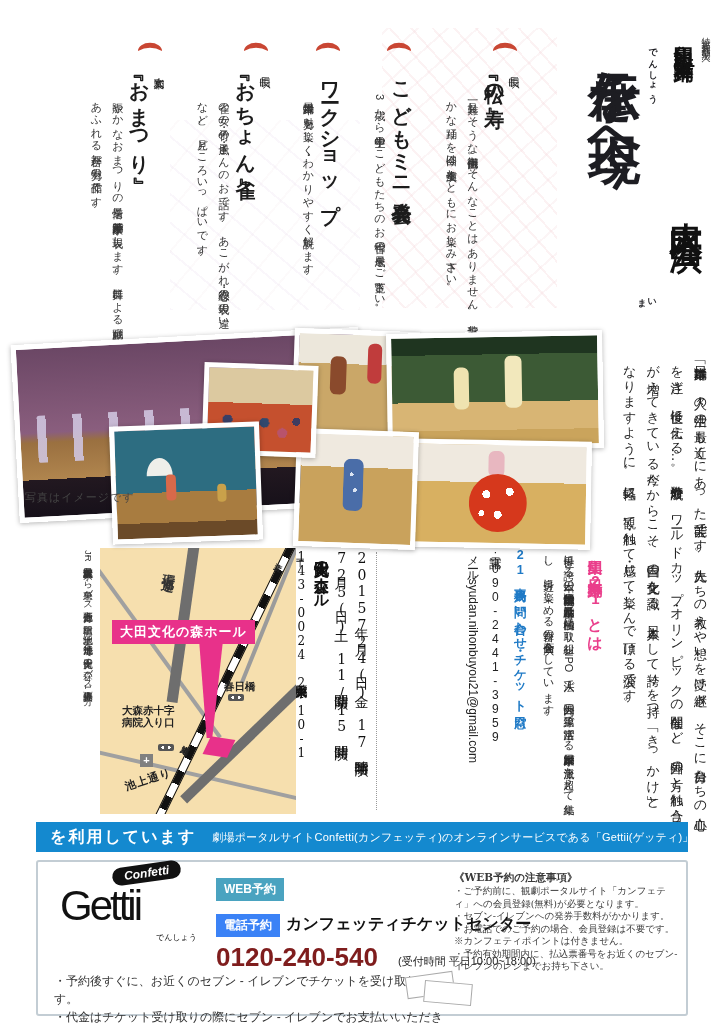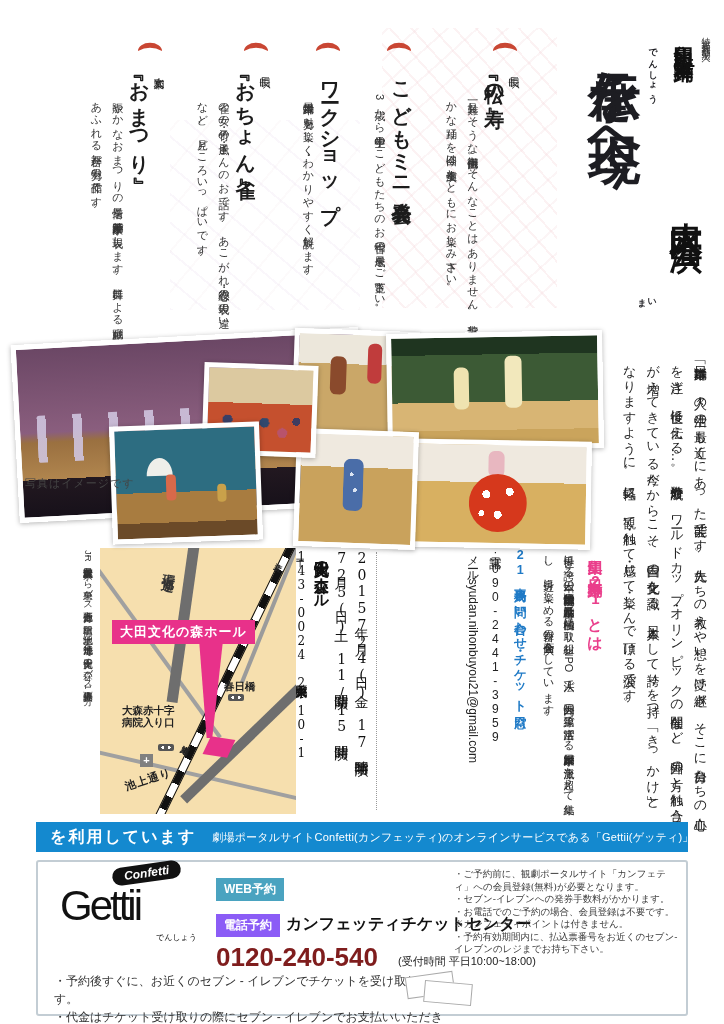--- a/index.html
+++ b/index.html
@@ -77,21 +77,21 @@
     background-image:radial-gradient(circle at 15% 40%, #3a3f66 0 5px, transparent 5px),
       radial-gradient(circle at 35% 70%, #7a3050 0 5px, transparent 5px),
       radial-gradient(circle at 55% 45%, #31486e 0 5px, transparent 5px),
       radial-gradient(circle at 75% 70%, #b8536b 0 5px, transparent 5px),
       radial-gradient(circle at 90% 40%, #3f3c60 0 4px, transparent 4px);}
   .ph3{left:96px;top:92px;width:140px;height:108px;transform:rotate(-2deg);z-index:5;
     background:linear-gradient(#2d6d81 0 58%, #a87c40 58% 86%, #6b4a28 86% 100%);}
   .ph3 .umbw{position:absolute;left:22%;top:26%;width:26px;height:18px;border-radius:50% 50% 0 0/100% 100% 0 0;background:#efefea;}
   .ph3 .fig{position:absolute;left:36%;top:42%;width:10px;height:26px;border-radius:4px;background:#d8694a;}
   .ph3 .fig2{position:absolute;left:72%;top:52%;width:9px;height:18px;border-radius:4px;background:#caa14a;}
-  .caption{left:10px;top:144px;z-index:6;font-family:Liberation Sans, sans-serif;font-size:11px;color:#444;letter-spacing:1px;}
+  .caption{left:10px;top:158px;z-index:6;font-family:Liberation Sans, sans-serif;font-size:11px;color:#444;letter-spacing:1px;}
 
   
   .intro{right:12px;top:356px;width:146px;height:462px;font-family:"DejaVu Serif",serif;
     font-size:13px;line-height:1.82;color:#1e1e1e;letter-spacing:.5px;}
 
   
   .infoA{left:392px;top:548px;width:212px;height:268px;writing-mode:vertical-rl;}
   .about-h{font-size:15px;font-weight:bold;color:#ea3e8b;letter-spacing:1px;margin-left:6px;}
   .about-b{font-size:11px;line-height:1.85;color:#2a2a2a;margin-left:10px;}
   .contact-h{font-size:12.5px;font-weight:bold;color:#1f7ac6;letter-spacing:1px;margin-left:6px;}
@@ -145,21 +145,21 @@
   .tbar-desc{font-size:11px;letter-spacing:.2px;white-space:nowrap;}
 
   .tbox{left:36px;top:860px;width:648px;height:152px;border:2px solid #c3cdd4;border-radius:3px;background:#fff;}
   .tbox *{position:absolute;}
   .gettii{left:22px;top:20px;font-size:42px;font-weight:normal;letter-spacing:-3px;color:#111;}
   .confetti-oval{left:74px;top:2px;background:#111;color:#fff;font-style:italic;font-weight:bold;
     font-size:12px;padding:2px 12px;border-radius:14px;transform:rotate(-8deg);}
   .gettii-kana{left:118px;top:70px;font-size:8px;color:#111;}
   .web-badge{left:178px;top:16px;background:#4aa3c0;color:#fff;font-size:12px;font-weight:bold;padding:3px 8px;text-align:right;}
   .url{left:248px;top:10px;font-size:23px;font-weight:bold;color:#111;letter-spacing:0;}
-  .tel-badge{left:178px;top:52px;background:#8b5cf6;color:#fff;font-size:12px;font-weight:bold;padding:3px 8px;}
+  .tel-badge{left:178px;top:52px;background:#3b82f6;color:#fff;font-size:12px;font-weight:bold;padding:3px 8px;}
   .center-name{left:248px;top:52px;font-size:16px;font-weight:bold;color:#111;}
   .tel-number{left:178px;top:80px;font-size:26px;font-weight:bold;color:#7f1d1d;}
   .tel-hours{left:360px;top:92px;font-size:11px;color:#222;}
   .notes-left{left:16px;top:110px;font-size:12px;color:#333;line-height:1.5;width:390px;}
   .notes-left div{position:static;}
   .notes-right{left:416px;top:6px;width:226px;font-family:"DejaVu Serif",serif;color:#3a3a3a;}
   .notes-right div{position:static;}
   .nr-h{font-size:10.5px;font-weight:bold;margin-top:3px;}
   .nr-i{font-size:9.5px;line-height:1.32;}
   .ticket-art1{left:368px;top:112px;width:46px;height:20px;border:1.5px solid #aaa;background:#fff;transform:rotate(-8deg);}
@@ -320,20 +320,21 @@
   <div class="web-badge">WEB予約</div>
   <div class="tel-badge">電話予約</div>
   <div class="center-name">カンフェッティチケットセンター</div>
   <div class="tel-number">0120-240-540</div>
   <div class="tel-hours">(受付時間 平日10:00~18:00)</div>
   <div class="notes-left">
     <div>・予約後すぐに、お近くのセブン - イレブンでチケットを受け取れます。</div>
     <div>・代金はチケット受け取りの際にセブン - イレブンでお支払いいただきます。</div>
   </div>
   <div class="notes-right">
+    <div class="nr-h">《WEB予約の注意事項》</div>
     <div class="nr-i">・ご予約前に、観劇ポータルサイト「カンフェティ」への会員登録(無料)が必要となります。</div>
     <div class="nr-i">・セブン-イレブンへの発券手数料がかかります。</div>
     <div class="nr-i">・お電話でのご予約の場合、会員登録は不要です。</div>
     <div class="nr-i">※カンフェティポイントは付きません。</div>
     <div class="nr-i">・予約有効期間内に、払込票番号をお近くのセブン-イレブンのレジまでお持ち下さい。</div>
   </div>
   <div class="ticket-art1"></div>
   <div class="ticket-art2"></div>
 </div>
 

